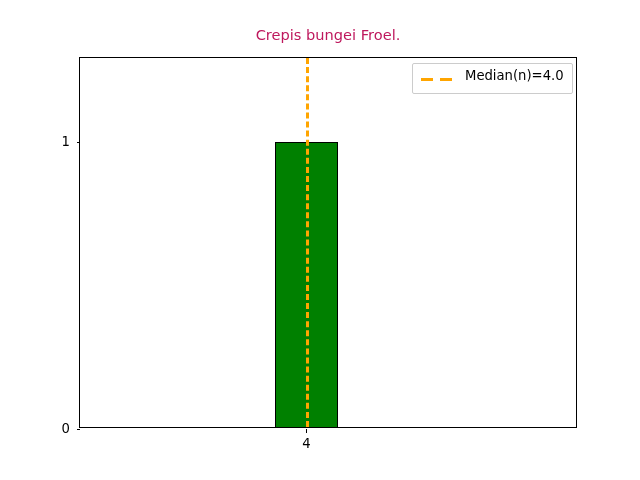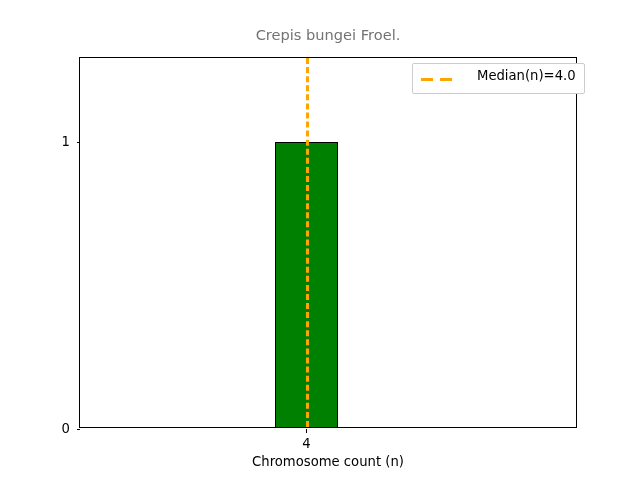--- a/index.html
+++ b/index.html
@@ -23,21 +23,21 @@
   }
 
   
   #chart-title {
     position: absolute;
     left: 79px;
     top: 28px;
     width: 498px;
     text-align: center;
     font-size: 14.6px;
-    color: #737373;
+    color: #be185d;
     line-height: 1;
     white-space: nowrap;
   }
 
   
   #axes {
     position: absolute;
     left: 79px;
     top: 57px;
     width: 498px;
@@ -138,21 +138,20 @@
     border-radius: 2px;
     padding: 5px 8px 5px 7px;
     box-sizing: border-box;
     font-size: 13.2px;
     line-height: 1;
   }
   .legend-row {
     display: flex;
     align-items: center;
     white-space: nowrap;
-    gap: 12px;
   }
   .legend-handle {
     width: 36px;
     height: 12px;
     margin-right: 9px;
     flex: 0 0 36px;
     position: relative;
   }
   .legend-handle::before,
   .legend-handle::after {
@@ -191,21 +190,20 @@
         <div class="ytick-label" style="top: 371px; right: 506px;">0</div>
         <div class="ytick-mark" style="top: 84.2921px;"></div>
         <div class="ytick-label" style="top: 84.2921px; right: 506px;">1</div>
       </div>
     <div id="xtick-layer">
         <div class="xtick-mark" style="left: 226.364px;"></div>
         <div class="xtick-label" style="left: 226.364px;">4</div>
       </div>
   </div>
 
-  <div id="xlabel">Chromosome count (n)</div>
 
   <div id="legend">
     <div class="legend-row">
       <span class="legend-handle"></span>
       <span class="legend-text-block">
         <span class="legend-line-1">Median(n)=4.0</span>
       </span>
     </div>
   </div>
 

